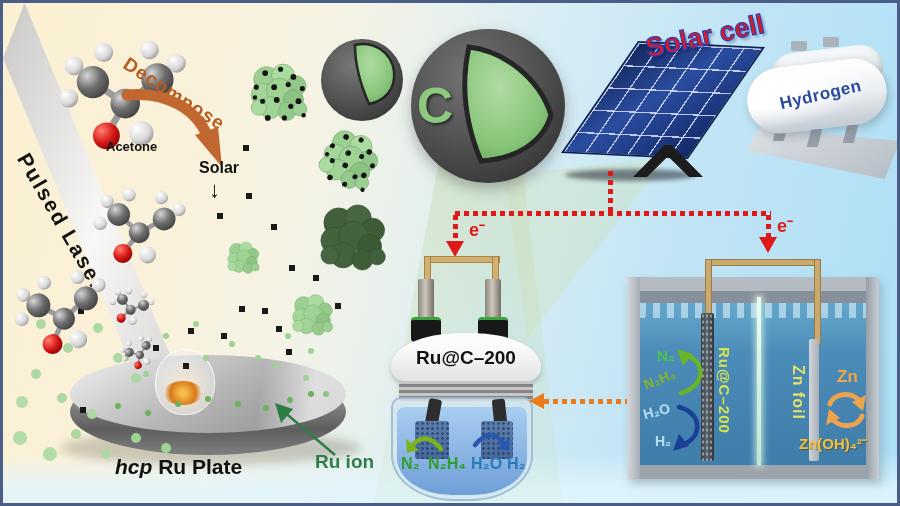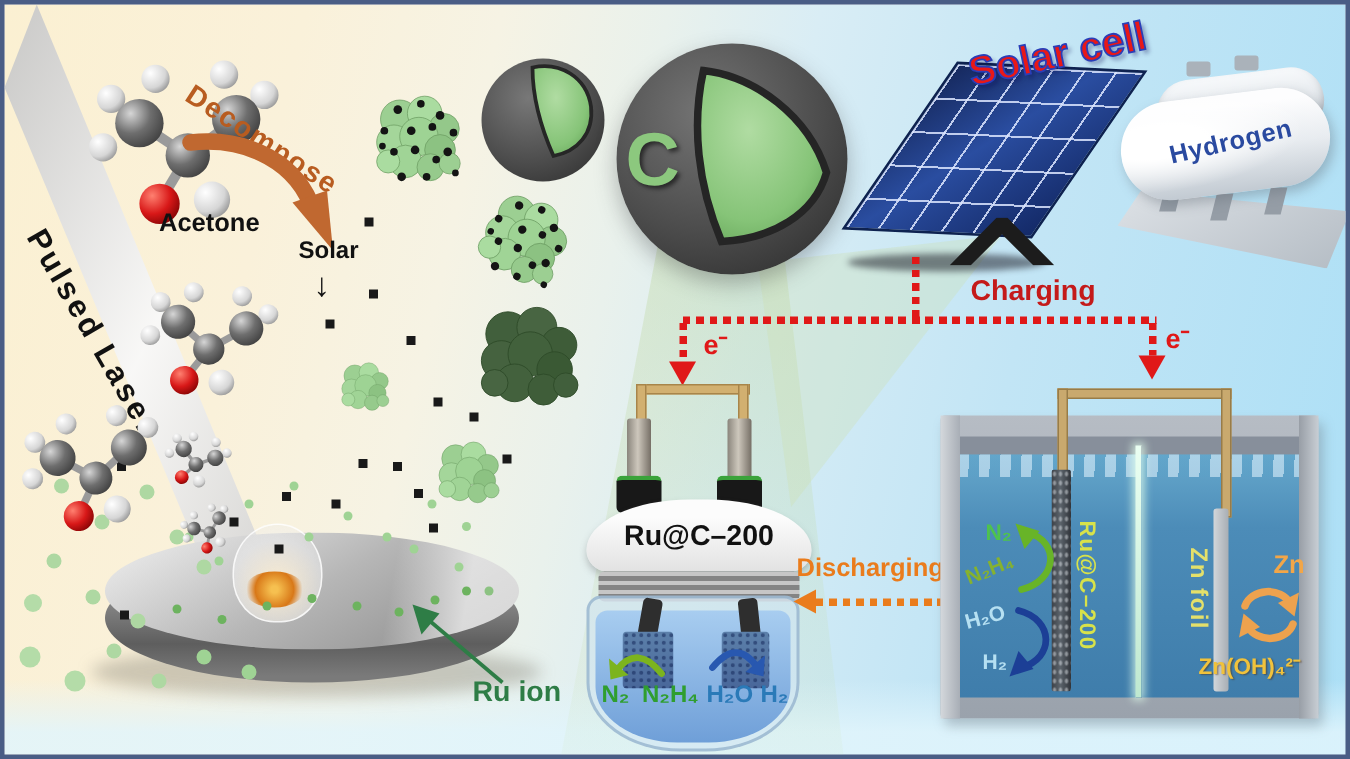--- a/index.html
+++ b/index.html
@@ -146,24 +146,25 @@
     </svg>
   <svg style="left:222px;top:236px;" width="36" height="36">
       <use href="#cl"></use>
     </svg>
 
   <div class="lbl" style="left:128px;top:50px;font-size:19px;letter-spacing:1px;color:#b85c20;transform:rotate(33deg);transform-origin:0 0;">Decompose</div>
   <svg style="left:118px;top:78px;" width="115" height="95">
     <path d="M 6,14 C 45,10 78,28 88,60" stroke="#c06830" stroke-width="11" fill="none" stroke-linecap="round"></path>
     <path d="M 74,54 L 101,86 L 97,46 Z" fill="#c06830"></path>
   </svg>
-  <div class="lbl" style="left:103px;top:136px;font-size:17px;color:#111;">Acetone</div>
+  <div class="lbl" style="left:103px;top:136px;font-size:13px;color:#111;">Acetone</div>
   <div class="lbl" style="left:196px;top:156px;font-size:16px;color:#111;">Solar</div>
   <div class="lbl" style="left:206px;top:174px;font-size:22px;color:#111;">↓</div>
 
+  <div class="lbl" style="left:112px;top:452px;font-size:21px;color:#111;"><i>hcp</i><span> Ru Plate</span></div>
   <div class="lbl" style="left:312px;top:448px;font-size:19px;color:#2e7d46;">Ru ion</div>
   <svg style="left:266px;top:396px;" width="80" height="64">
     <line x1="66" y1="56" x2="14" y2="12" stroke="#2e7d46" stroke-width="2.5"></line>
     <path d="M 6,4 L 24,10 L 12,24 Z" fill="#2e7d46"></path>
   </svg>
 
   <div class="abs" style="left:318px;top:36px;width:82px;height:82px;border-radius:50%;background:radial-gradient(circle at 38% 32%,#787878,#4e4e4e 55%,#303030 92%);"></div>
   <svg style="left:318px;top:36px;" width="82" height="82">
     <path d="M 34,6 C 52,2 70,12 73,32 C 75,50 64,62 48,65 C 40,47 34,26 34,6 Z" fill="url(#gw)" stroke="#262626" stroke-width="2.5"></path>
   </svg>
@@ -190,21 +191,20 @@
   <div class="lbl" style="left:776px;top:82px;font-size:17px;color:#2a4aa0;transform:rotate(-13deg);letter-spacing:.5px;">Hydrogen</div>
 
   <div class="abs" style="left:605px;top:168px;width:5px;height:42px;background:repeating-linear-gradient(180deg,#e01818 0 5px,rgba(0,0,0,0) 5px 9px);"></div>
   <div class="abs" style="left:452px;top:208px;width:316px;height:5px;background:repeating-linear-gradient(90deg,#e01818 0 5px,rgba(0,0,0,0) 5px 9px);"></div>
   <div class="abs" style="left:450px;top:212px;width:5px;height:26px;background:repeating-linear-gradient(180deg,#e01818 0 5px,rgba(0,0,0,0) 5px 9px);"></div>
   <div class="tri" style="left:443px;top:238px;border-left:9px solid rgba(0,0,0,0);border-right:9px solid rgba(0,0,0,0);border-top:16px solid #e01818;"></div>
   <div class="abs" style="left:763px;top:212px;width:5px;height:22px;background:repeating-linear-gradient(180deg,#e01818 0 5px,rgba(0,0,0,0) 5px 9px);"></div>
   <div class="tri" style="left:756px;top:234px;border-left:9px solid rgba(0,0,0,0);border-right:9px solid rgba(0,0,0,0);border-top:16px solid #e01818;"></div>
   <div class="lbl" style="left:466px;top:214px;font-size:18px;color:#e01818;">e⁻</div>
   <div class="lbl" style="left:774px;top:210px;font-size:18px;color:#e01818;">e⁻</div>
-  <div class="lbl" style="left:644px;top:181px;font-size:19px;color:#c41a1a;">Charging</div>
 
   <div class="abs" style="left:421px;top:253px;width:74px;height:5px;background:#d2b070;border:1px solid #a8854a;"></div>
   <div class="abs" style="left:421px;top:253px;width:5px;height:24px;background:#d2b070;border:1px solid #a8854a;"></div>
   <div class="abs" style="left:489px;top:253px;width:5px;height:24px;background:#d2b070;border:1px solid #a8854a;"></div>
   <div class="abs" style="left:415px;top:276px;width:16px;height:44px;background:linear-gradient(90deg,#8a857c,#cdc7bc 45%,#766f66);border-radius:2px;"></div>
   <div class="abs" style="left:482px;top:276px;width:16px;height:44px;background:linear-gradient(90deg,#8a857c,#cdc7bc 45%,#766f66);border-radius:2px;"></div>
   <div class="abs" style="left:408px;top:314px;width:30px;height:22px;background:#181818;border-radius:4px;border-top:3px solid #3aa33a;"></div>
   <div class="abs" style="left:475px;top:314px;width:30px;height:22px;background:#181818;border-radius:4px;border-top:3px solid #3aa33a;"></div>
   <div class="abs" style="left:388px;top:330px;width:150px;height:48px;border-radius:46% 46% 14px 14px / 70% 70% 14px 14px;background:linear-gradient(180deg,#fcfcfc 25%,#e2e2e2);box-shadow:0 3px 5px rgba(100,100,100,.35);"></div>
   <div class="lbl" style="left:388px;top:344px;width:150px;text-align:center;font-size:19px;color:#111;">Ru@C–200</div>
@@ -221,21 +221,20 @@
   </svg>
   <svg style="left:468px;top:426px;" width="40" height="24">
     <path d="M 4,16 Q 20,-4 34,16" stroke="#2858b0" stroke-width="4.5" fill="none" stroke-linecap="round"></path>
     <path d="M 39,8 L 38,22 L 26,19 Z" fill="#2858b0"></path>
   </svg>
   <div class="lbl" style="left:398px;top:452px;font-size:16px;color:#2f9e2f;">N₂</div>
   <div class="lbl" style="left:425px;top:452px;font-size:16px;color:#2f9e2f;">N₂H₄</div>
   <div class="lbl" style="left:468px;top:452px;font-size:16px;color:#2a7ab8;">H₂O</div>
   <div class="lbl" style="left:504px;top:452px;font-size:16px;color:#2a7ab8;">H₂</div>
 
-  <div class="lbl" style="left:528px;top:366px;font-size:17px;color:#ea7c1c;">Discharging</div>
   <div class="abs" style="left:541px;top:396px;width:88px;height:5px;background:repeating-linear-gradient(90deg,#ea7c1c 0 5px,rgba(0,0,0,0) 5px 9px);"></div>
   <div class="tri" style="left:526px;top:390px;border-top:8px solid rgba(0,0,0,0);border-bottom:8px solid rgba(0,0,0,0);border-right:15px solid #ea7c1c;"></div>
 
   <div class="abs" style="left:624px;top:274px;width:252px;height:202px;border-radius:3px;background:linear-gradient(180deg,#b6bcc4 0%,#9aa2ac 100%);box-shadow:3px 5px 8px rgba(110,120,130,.4);"></div>
   <div class="abs" style="left:636px;top:288px;width:228px;height:14px;background:#878f9b;"></div>
   <div class="abs" style="left:636px;top:300px;width:228px;height:162px;background:linear-gradient(180deg,#66a8cc 0%,#4c8cb8 30%,#3f7dab 100%);"></div>
   <div class="abs" style="left:636px;top:300px;width:228px;height:15px;background:repeating-linear-gradient(92deg,rgba(230,245,255,.55) 0 7px,rgba(90,160,200,.3) 7px 14px);"></div>
   <div class="abs" style="left:624px;top:274px;width:13px;height:202px;background:linear-gradient(90deg,#d4d8dc,#a8aeb6);"></div>
   <div class="abs" style="left:863px;top:274px;width:13px;height:202px;background:linear-gradient(90deg,#989ea6,#c8ced4);"></div>
   <div class="abs" style="left:754px;top:294px;width:4px;height:168px;background:linear-gradient(180deg,#eafff2,#bfe8d0);box-shadow:0 0 6px 2px rgba(225,255,235,.75);"></div>
@@ -255,21 +254,21 @@
     <path d="M 6,44 C 30,38 32,12 10,6" stroke="#68b428" stroke-width="4.5" fill="none" stroke-linecap="round"></path>
     <path d="M 2,0 L 18,5 L 8,17 Z" fill="#68b428"></path>
   </svg>
   <div class="lbl" style="left:640px;top:400px;font-size:14px;color:#b6e0f2;transform:rotate(-15deg);">H₂O</div>
   <div class="lbl" style="left:652px;top:430px;font-size:14px;color:#b6e0f2;">H₂</div>
   <svg style="left:668px;top:398px;" width="36" height="52">
     <path d="M 8,6 C 32,12 32,38 10,44" stroke="#1c3f96" stroke-width="4.5" fill="none" stroke-linecap="round"></path>
     <path d="M 2,50 L 18,45 L 8,33 Z" fill="#1c3f96"></path>
   </svg>
 
-  <div class="lbl" style="left:834px;top:364px;font-size:17px;color:#f2a648;margin-left:12px;">Zn</div>
+  <div class="lbl" style="left:834px;top:364px;font-size:17px;color:#f2a648;">Zn</div>
   <svg style="left:820px;top:384px;" width="46" height="46">
     <path d="M 7,17 A 16,13 0 0 1 37,15" stroke="#eda24e" stroke-width="5" fill="none" stroke-linecap="round"></path>
     <path d="M 43,8 L 40,24 L 29,15 Z" fill="#eda24e"></path>
     <path d="M 39,29 A 16,13 0 0 1 9,31" stroke="#eda24e" stroke-width="5" fill="none" stroke-linecap="round"></path>
     <path d="M 3,38 L 6,22 L 17,31 Z" fill="#eda24e"></path>
   </svg>
   <div class="lbl" style="left:796px;top:430px;font-size:15px;color:#f0c23c;text-shadow:1px 1px 1px rgba(80,40,0,.45);">Zn(OH)₄²⁻</div>
 
 </div>
 

